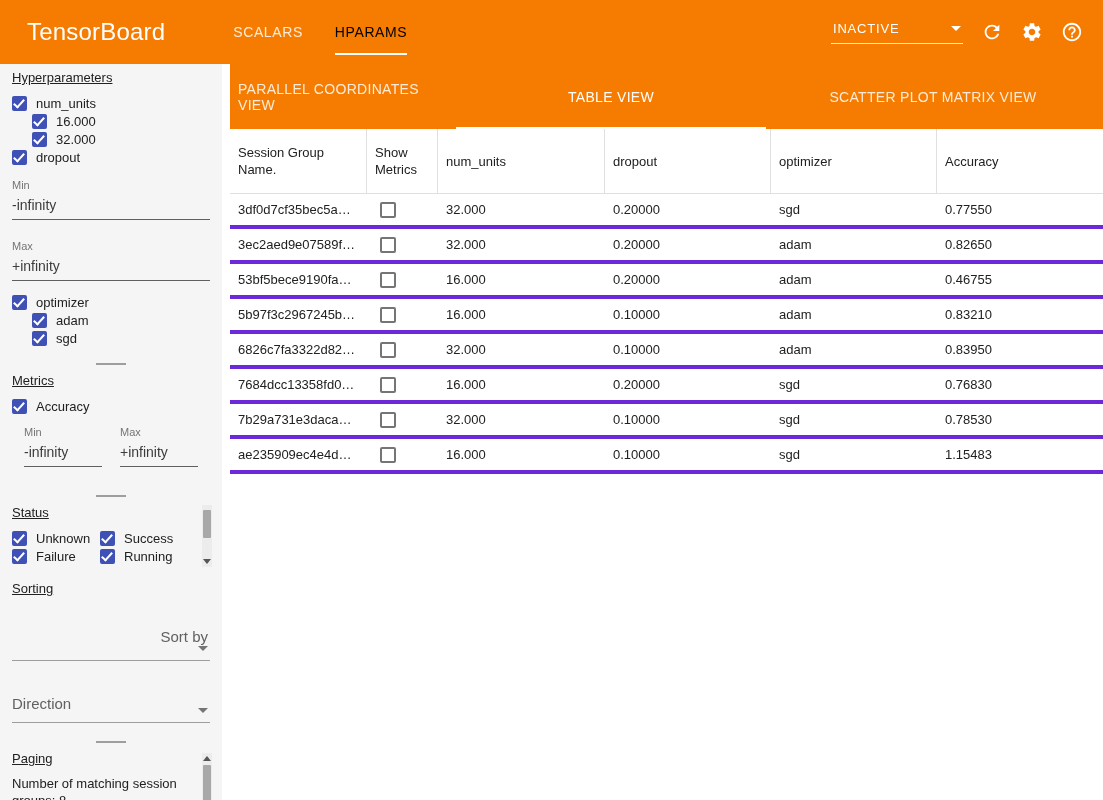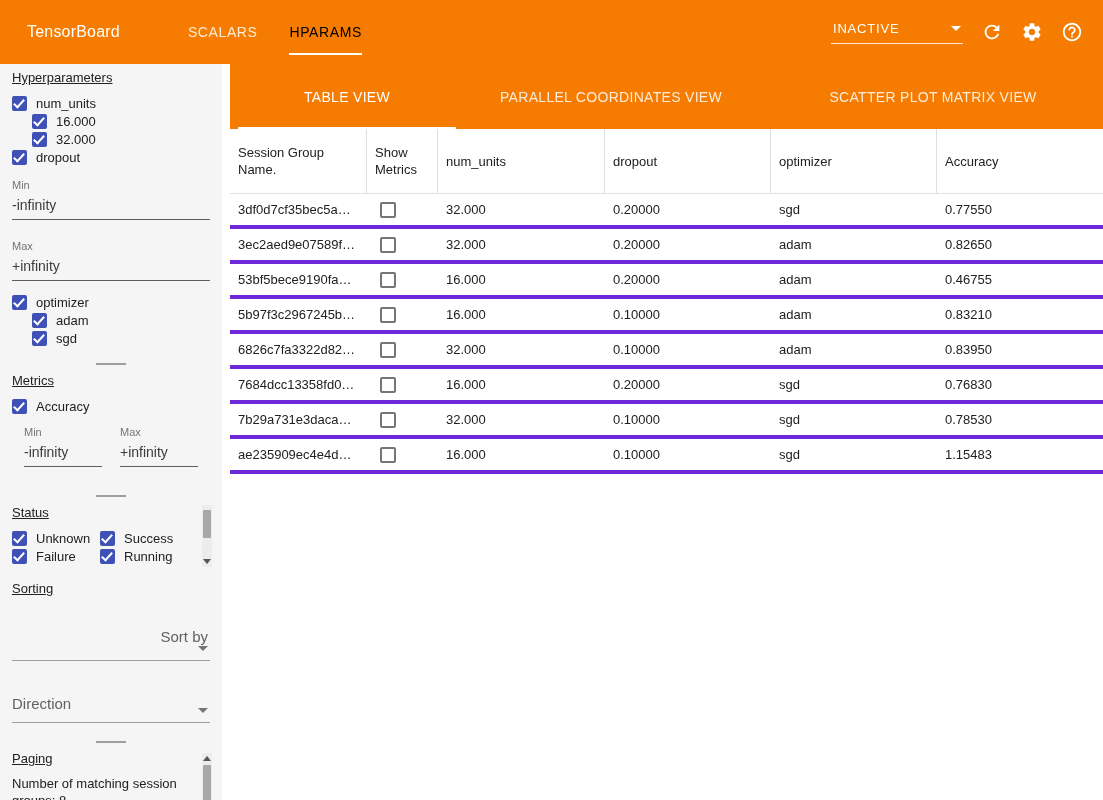--- a/index.html
+++ b/index.html
@@ -2,21 +2,21 @@
 <html style="--accent: #f57c00; --checkbox: #3f51b5;"><head>
 <meta charset="utf-8">
 <style>
   :root { --accent:#f57c00; --checkbox:#3f51b5; }
   * { box-sizing:border-box; margin:0; padding:0; }
   html,body { width:1103px; height:800px; overflow:hidden; }
   body { font-family:"Liberation Sans", sans-serif; background:#fff; color:#212121; }
 
   
   .topbar { height:64px; background:var(--accent); display:flex; align-items:center; padding:0 20px 0 27px; color:#fff; }
-  .brand { font-size:16px; font-weight:400; letter-spacing:.2px; margin-right:52px; }
+  .brand { font-size:24px; font-weight:400; letter-spacing:.2px; margin-right:52px; }
   .top-tabs { display:flex; height:100%; }
   .top-tab { display:flex; align-items:center; padding:0 16px; font-size:14px; letter-spacing:.6px;
              color:rgba(255,255,255,.85); cursor:pointer; position:relative; }
   .top-tab.active { color:#000000; }
   .top-tab.active::after { content:""; position:absolute; left:16px; right:16px; bottom:9px; height:2px; background:#fff; }
   .top-right { margin-left:auto; display:flex; align-items:center; }
   .run-select { width:132px; display:flex; align-items:center; justify-content:space-between;
                 border-bottom:1px solid rgba(255,255,255,.85); padding:0 2px 7px 2px; font-size:13px;
                 letter-spacing:.8px; cursor:pointer; }
   .dd-arrow { width:0; height:0; border-left:5px solid transparent; border-right:5px solid transparent;
@@ -233,22 +233,22 @@
       <p class="paging-text">Number of matching session groups: 8</p>
       <div class="scrollbar paging-sb">
         <div class="sb-arrow up"></div>
         <div class="sb-thumb"></div>
       </div>
     </section>
   </aside>
 
   <main class="main">
     <div class="view-tabs">
+      <div class="view-tab">PARALLEL COORDINATES VIEW</div>
       <div class="view-tab active">TABLE VIEW</div>
-      <div class="view-tab">PARALLEL COORDINATES VIEW</div>
       <div class="view-tab">SCATTER PLOT MATRIX VIEW</div>
     </div>
 
     <div class="table">
       <div class="thead grid-cols">
         <div class="hcell">Session Group Name.</div>
         <div class="hcell">Show Metrics</div>
         <div class="hcell">num_units</div>
         <div class="hcell">dropout</div>
         <div class="hcell">optimizer</div>

